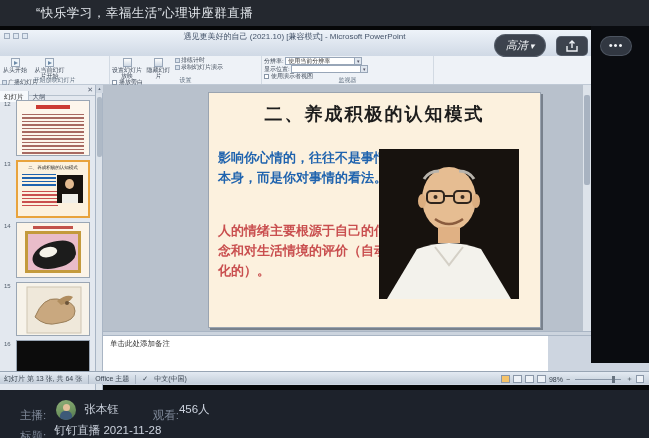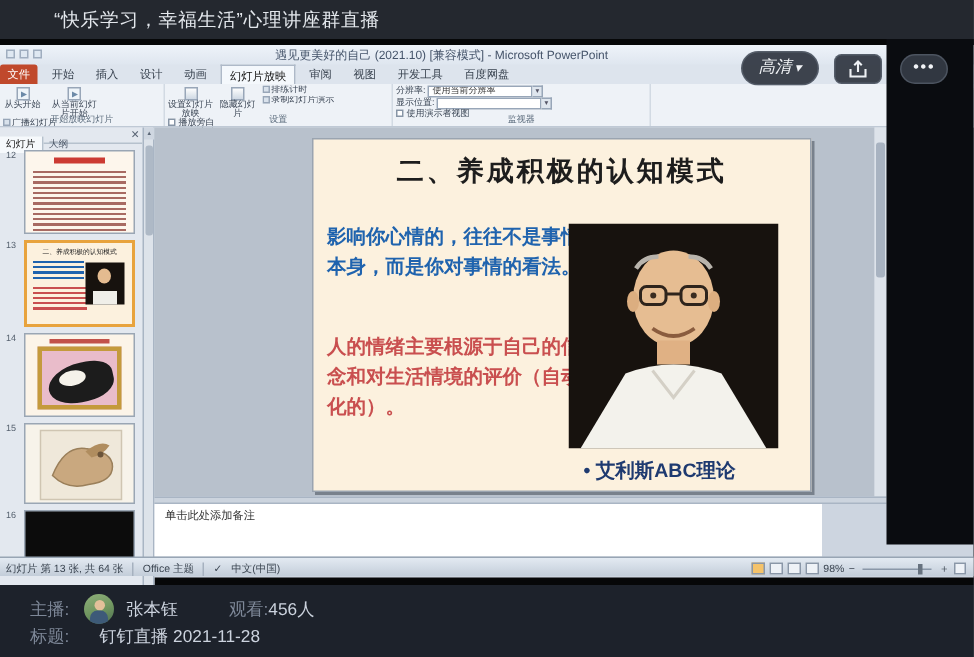--- a/index.html
+++ b/index.html
@@ -124,21 +124,21 @@
   #quality { left:494px; top:8px; width:52px; height:23px; border-radius:12px; font-size:11px; line-height:21px; text-align:center; }
   #quality .caret { font-size:9px; margin-left:2px; }
   #share { left:556px; top:10px; width:32px; height:20px; border-radius:5px; }
   #share svg { display:block; margin:3px auto; }
   #more { left:600px; top:10px; width:32px; height:20px; border-radius:10px; font-size:11px; line-height:17px; text-align:center; letter-spacing:1px; }
 
   
   #infobar { position:absolute; left:0; top:390px; width:649px; height:48px; background:#1d222b; }
   #infobar .row { position:absolute; left:20px; display:flex; align-items:center; }
   #infobar .r1 { top:6px; } #infobar .r2 { top:27px; }
-  .lbl { font-size:11.5px; color:#7e8898; }
+  .lbl { font-size:11.5px; color:#7e8898;margin-top:12px; }
   .val { font-size:11.5px; color:#ccd3de; }
   .avatar { width:20px; height:20px; border-radius:50%; margin:0 8px 0 10px; position:relative; overflow:hidden;
     background:linear-gradient(160deg,#8fb07a 0%,#6f955f 55%,#4d6f52 100%); }
   .avatar i { position:absolute; left:6.5px; top:4px; width:7px; height:7px; border-radius:50%; background:#e3c09a; }
   .avatar b { position:absolute; left:4px; top:11px; width:12px; height:9px; border-radius:5px 5px 0 0; background:#3d5a78; }
 </style>
 </head>
 <body>
 
 <div id="header">
@@ -149,32 +149,20 @@
 
   <div id="ppt">
 
     <div class="titlebar">
       <span class="qat" style="left:4px"></span>
       <span class="qat" style="left:13px"></span>
       <span class="qat" style="left:22px"></span>
       <span class="wtitle">遇见更美好的自己 (2021.10) [兼容模式] - Microsoft PowerPoint</span>
     </div>
 
-    <div class="tabrow">
-      <span class="tab file">文件</span>
-      <span class="tab">开始</span>
-      <span class="tab">插入</span>
-      <span class="tab">设计</span>
-      <span class="tab">动画</span>
-      <span class="tab selected">幻灯片放映</span>
-      <span class="tab">审阅</span>
-      <span class="tab">视图</span>
-      <span class="tab">开发工具</span>
-      <span class="tab">百度网盘</span>
-    </div>
 
     <div class="ribbon">
       <div class="rgroup g1">
         <div class="rbtn">
           <span class="ricon play"></span>
           <span class="rlabel">从头开始</span>
         </div>
         <div class="rbtn" style="width:34px">
           <span class="ricon play"></span>
           <span class="rlabel">从当前幻灯片开始</span>
@@ -296,24 +284,20 @@
             <rect x="75" y="42" width="17" height="12" rx="4" fill="none" stroke="#2e241c" stroke-width="2"></rect>
             <line x1="65" y1="47" x2="75" y2="47" stroke="#2e241c" stroke-width="2"></line>
             <circle cx="56.5" cy="48" r="2" fill="#3a2c20"></circle>
             <circle cx="83.5" cy="48" r="2" fill="#3a2c20"></circle>
             <path d="M56 70 Q70 80 84 70" stroke="#8a5c3e" stroke-width="2.5" fill="none"></path>
             <rect x="59" y="78" width="22" height="16" fill="#e0b184"></rect>
             <path d="M8 150 L38 100 Q70 88 102 100 L132 150 Z" fill="#f3f2ec"></path>
             <path d="M56 98 L70 116 L84 98" stroke="#d4d0c6" stroke-width="2" fill="none"></path>
           </svg>
         </div>
-        <div class="s-bullet">
-          <span>•</span>
-          <span>艾利斯ABC理论</span>
-        </div>
       </div>
     </div>
 
     <div class="cscroll">
         <div class="bar"></div>
       </div>
 
     <div class="nsplit"></div>
     <div class="notes">
       <div class="ph">单击此处添加备注</div>
@@ -366,15 +350,15 @@
     <span class="avatar">
         <i></i>
         <b></b>
       </span>
     <span class="val">张本钰</span>
     <span class="lbl" style="margin-left:34px">观看:</span>
     <span class="val" style="margin-left:0">456人</span>
   </div>
   <div class="row r2">
     <span class="lbl">标题:</span>
-    <span class="val" style="margin-left:20px">钉钉直播 2021-11-28</span>
+    <span class="val" style="margin-left:8px">钉钉直播 2021-11-28</span>
   </div>
 </div>
 
 </body></html>

